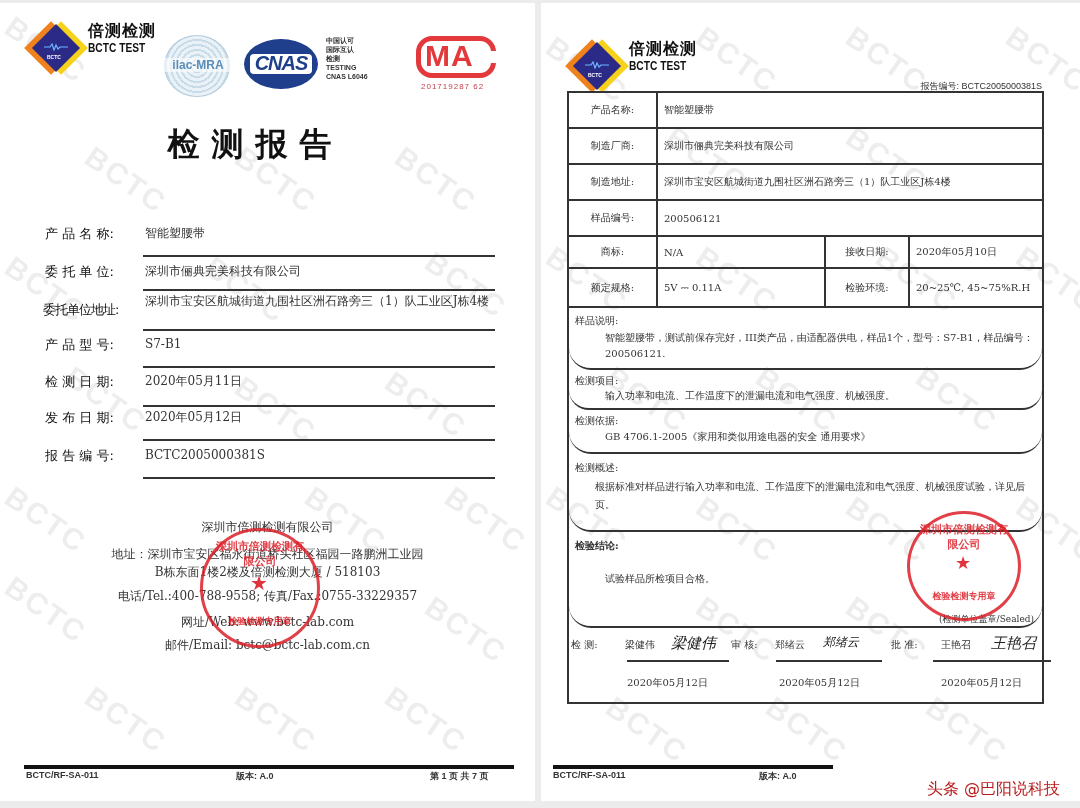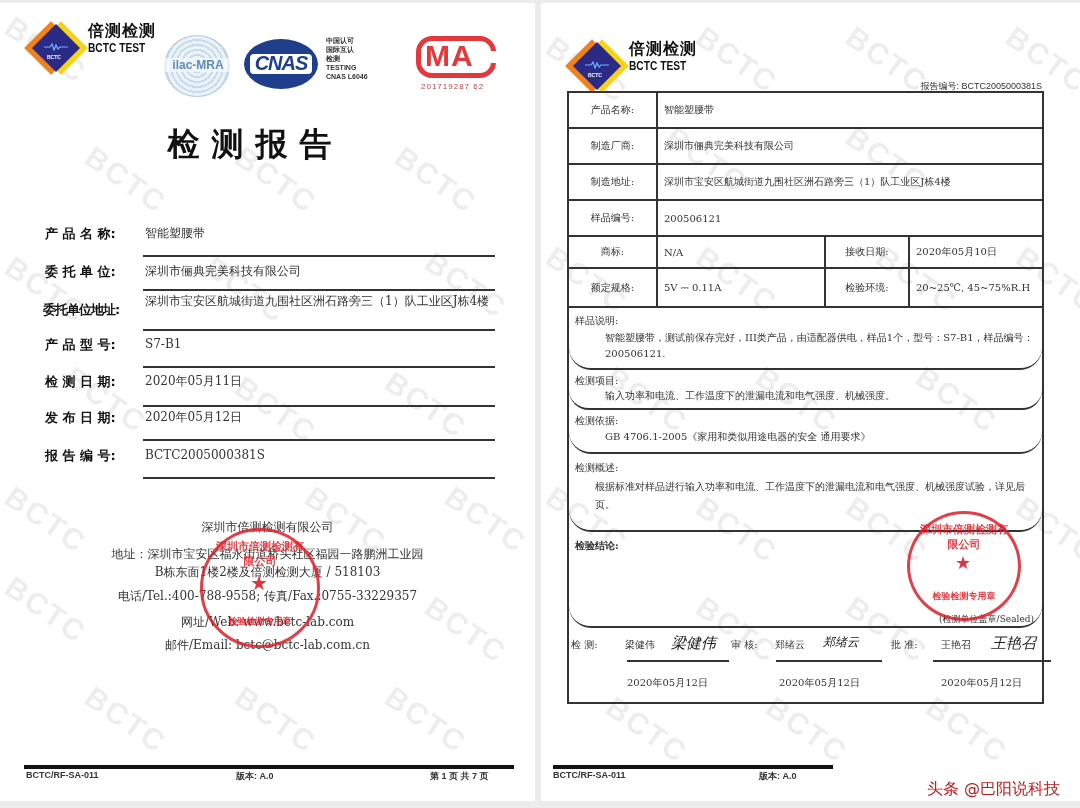--- a/index.html
+++ b/index.html
@@ -36,21 +36,21 @@
   .cnas-text { position: absolute; left: 326px; top: 33px; font-family: "Liberation Sans", sans-serif; font-size: 7px; line-height: 9px; color: #333; font-weight: bold; }
   .cma { position: absolute; left: 416px; top: 33px; width: 80px; height: 42px; border: 5px solid #e3393c; border-radius: 16px 16px 16px 16px; }
   .cma::after { content: ""; position: absolute; right: -6px; top: 10px; width: 8px; height: 12px; background: #fff; }
   .cma span { position: absolute; left: 4px; top: -2px; font-family: "Liberation Sans", sans-serif; font-weight: bold; font-size: 30px; color: #e3393c; letter-spacing: 1px; }
   .cma-num { position: absolute; left: 421px; top: 79px; font-family: "Liberation Sans", sans-serif; font-size: 8px; color: #c2414c; letter-spacing: 1px; }
 
   .title1 { position: absolute; left: 0; width: 511px; top: 120px; text-align: center; font-family: "DejaVu Sans", sans-serif; font-weight: bold;
             font-size: 32px; letter-spacing: 12px; color: #111; }
 
   .info-row { position: absolute; left: 45px; width: 450px; }
-  .info-label { position: absolute; left: 0; font-family: "DejaVu Sans", sans-serif; font-weight: bold; font-size: 13px; color: #111; white-space: nowrap; }
+  .info-label { position: absolute; left: 0; font-family: "DejaVu Sans", sans-serif; font-weight: normal; font-size: 13px; color: #111; white-space: nowrap; }
   .info-value { position: absolute; left: 100px; font-size: 12px; color: #333; line-height: 17px; }
   .info-line { position: absolute; left: 98px; width: 352px; height: 2px; background: #333; }
 
   .company { position: absolute; left: 0; width: 535px; text-align: center; font-size: 12px; color: #333; line-height: 18px; }
 
   .stamp { position: absolute; border-radius: 50%; border: 3px solid rgba(220,30,40,0.85); }
   .stamp .star { position: absolute; color: rgba(220,30,40,0.9); font-family: "DejaVu Sans", sans-serif; }
   .stamp .ring-text { position: absolute; font-family: "DejaVu Sans", sans-serif; font-weight: bold; color: rgba(220,30,40,0.85); text-align: center; }
 
   .footer-line { position: absolute; height: 4px; background: #111; }
@@ -275,20 +275,21 @@
     <div class="tblock" style="height:44px;">
       <div style="line-height:14px;">检测依据:</div>
       <div class="ind" style="line-height:18px;">GB 4706.1-2005《家用和类似用途电器的安全  通用要求》</div>
     </div>
     <div class="tblock" style="height:78px;">
       <div style="line-height:20px;">检测概述:</div>
       <div style="padding-left:20px;line-height:18px;">根据标准对样品进行输入功率和电流、工作温度下的泄漏电流和电气强度、机械强度试验，详见后页。</div>
     </div>
     <div class="tblock" style="height:96px;position:relative;">
       <div style="line-height:20px;font-weight:bold;">检验结论:</div>
+      <div class="ind" style="margin-top:14px;">试验样品所检项目合格。</div>
       <div style="position:absolute;right:8px;bottom:-2px;font-size:9px;">(检测单位盖章/Sealed)</div>
     </div>
     <div class="sig-row">
       <div class="sig-col" style="width:160px;">
         <div class="sig-name" style="left:0;">检 测:</div>
         <div class="sig-name" style="left:54px;">梁健伟</div>
         <div class="sig-hand" style="left:100px;">梁健伟</div>
         <div class="sig-line" style="left:56px;width:102px;"></div>
         <div class="sig-date" style="left:56px;">2020年05月12日</div>
       </div>

